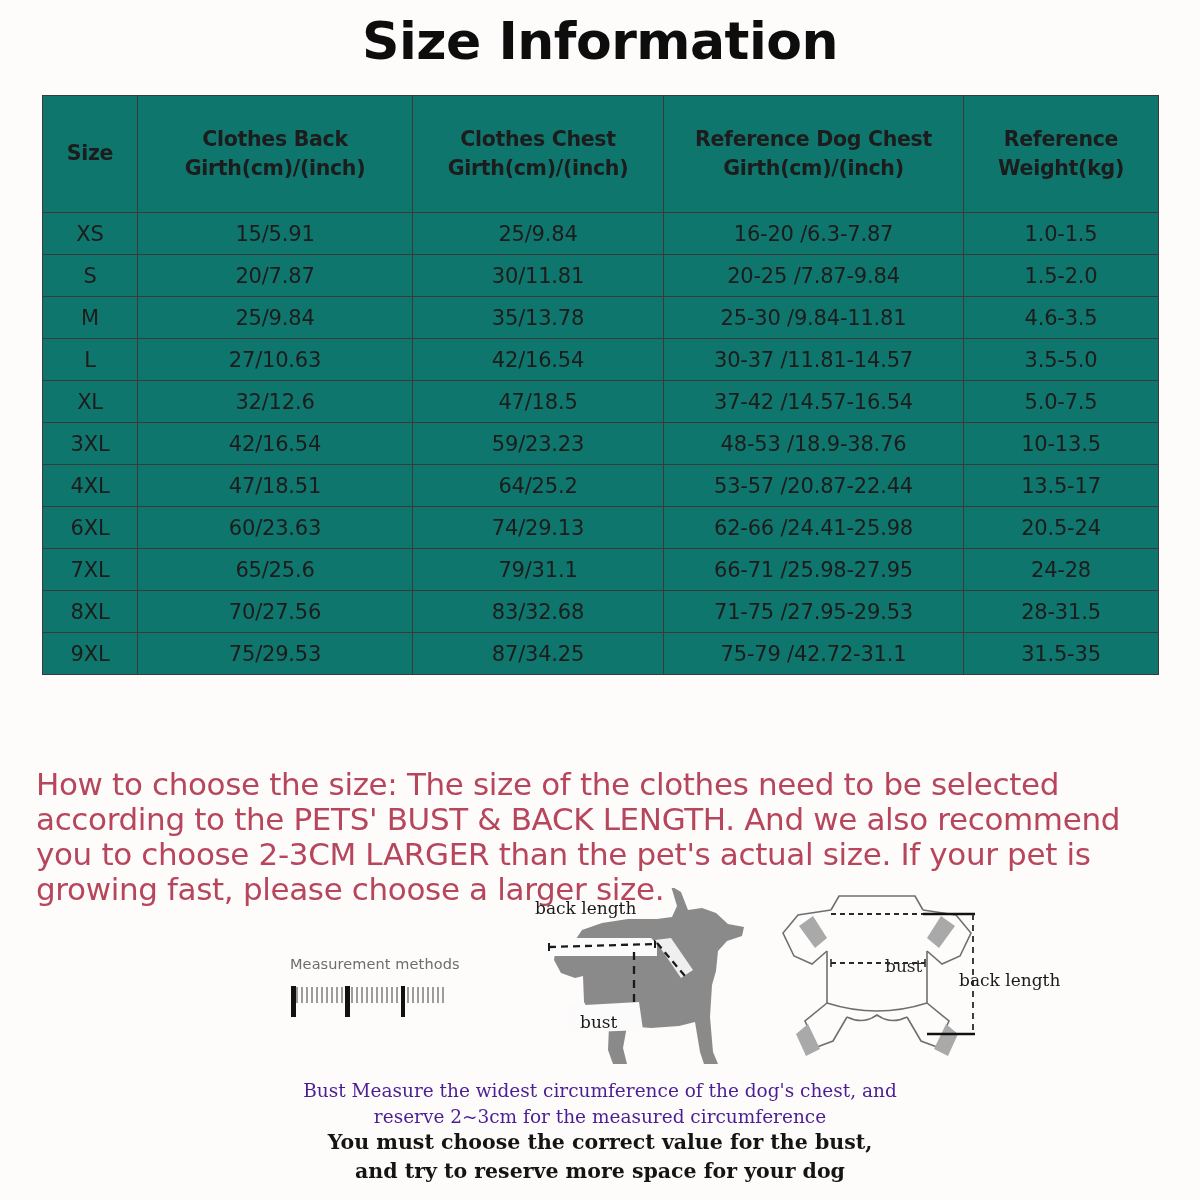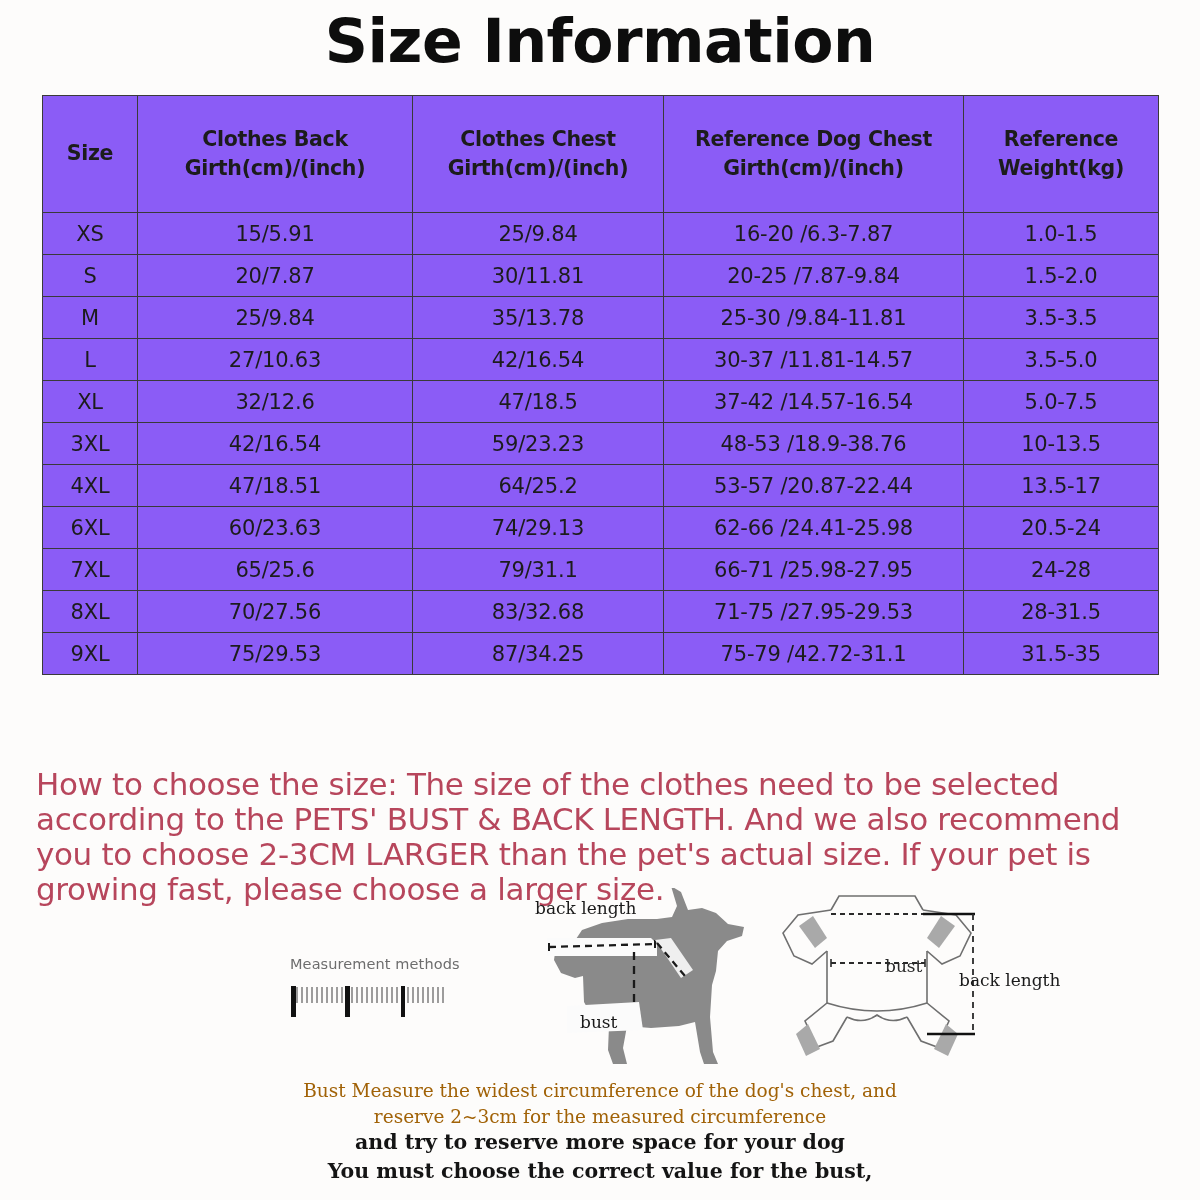--- a/index.html
+++ b/index.html
@@ -13,42 +13,42 @@
     font-family: "Liberation Sans", sans-serif;
     color: #1a1a1a;
     overflow: hidden;
     position: relative;
   }
 
   
   .page-title {
     text-align: center;
     font-family: "DejaVu Sans", sans-serif;
-    font-size: 60px;
+    font-size: 52px;
     font-weight: bold;
     letter-spacing: -0.5px;
     color: #0d0d0d;
     margin: 0;
     padding-top: 12px;
     height: 62px;
     line-height: 58px;
   }
 
   
   .table-wrap {
     position: absolute;
     left: 42px;
     top: 95px;
     width: 1116px;
   }
   table.size-table {
     border-collapse: collapse;
     width: 100%;
     table-layout: fixed;
-    background: #8b5cf6;
+    background: #0f766e;
   }
   table.size-table th,
   table.size-table td {
     border: 1.6px solid #3a3a3a;
     text-align: center;
     font-family: "DejaVu Sans", sans-serif;
     color: #1c1c1c;
   }
   table.size-table thead th {
     font-weight: bold;
@@ -164,21 +164,21 @@
   
   .caption-normal {
     position: absolute;
     left: 0;
     top: 1078px;
     width: 1200px;
     text-align: center;
     font-family: "DejaVu Serif", serif;
     font-size: 18.5px;
     line-height: 26px;
-    color: #a16207;
+    color: #4c1d95;
   }
   .caption-normal .ln { display: block; }
   .caption-bold {
     position: absolute;
     left: 0;
     top: 1128px;
     width: 1200px;
     text-align: center;
     font-family: "DejaVu Serif", serif;
     font-weight: bold;
@@ -238,21 +238,21 @@
           <td>20/7.87</td>
           <td>30/11.81</td>
           <td>20-25 /7.87-9.84</td>
           <td>1.5-2.0</td>
         </tr>
         <tr>
           <td>M</td>
           <td>25/9.84</td>
           <td>35/13.78</td>
           <td>25-30 /9.84-11.81</td>
-          <td>3.5-3.5</td>
+          <td>4.6-3.5</td>
         </tr>
         <tr>
           <td>L</td>
           <td>27/10.63</td>
           <td>42/16.54</td>
           <td>30-37 /11.81-14.57</td>
           <td>3.5-5.0</td>
         </tr>
         <tr>
           <td>XL</td>
@@ -412,15 +412,15 @@
     </svg>
   </div>
 </div>
 
 <div class="caption-normal">
   <span class="ln">Bust Measure the widest circumference of the dog's chest, and</span>
   <span class="ln">reserve 2~3cm for the measured circumference</span>
 </div>
 
 <div class="caption-bold">
+  <span class="ln">You must choose the correct value for the bust,</span>
   <span class="ln">and try to reserve more space for your dog</span>
-  <span class="ln">You must choose the correct value for the bust,</span>
 </div>
 
 </body></html>

